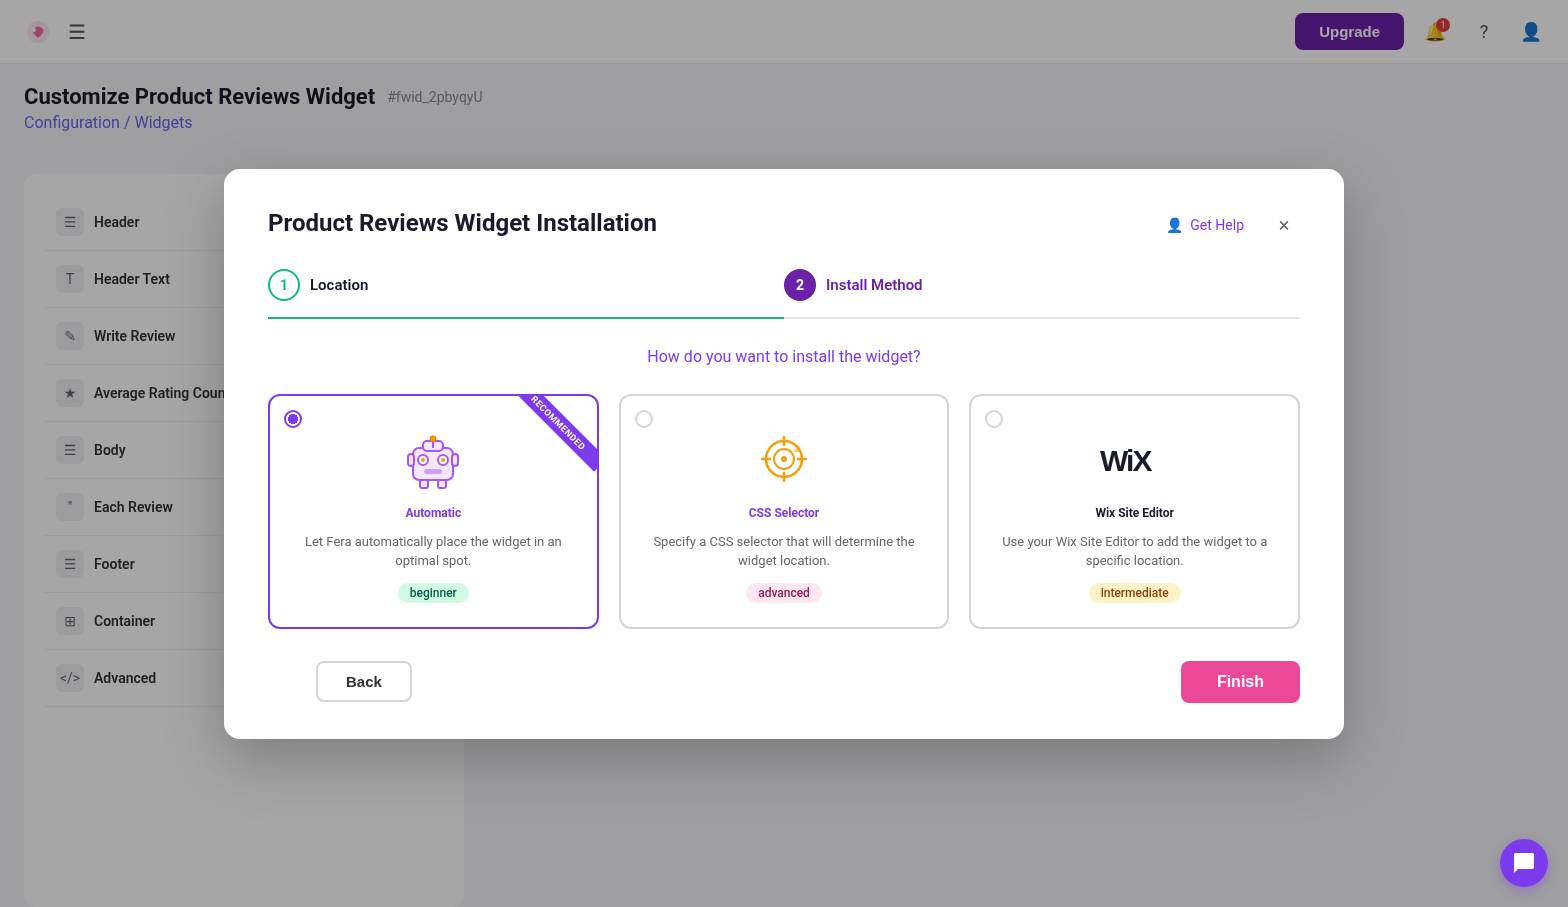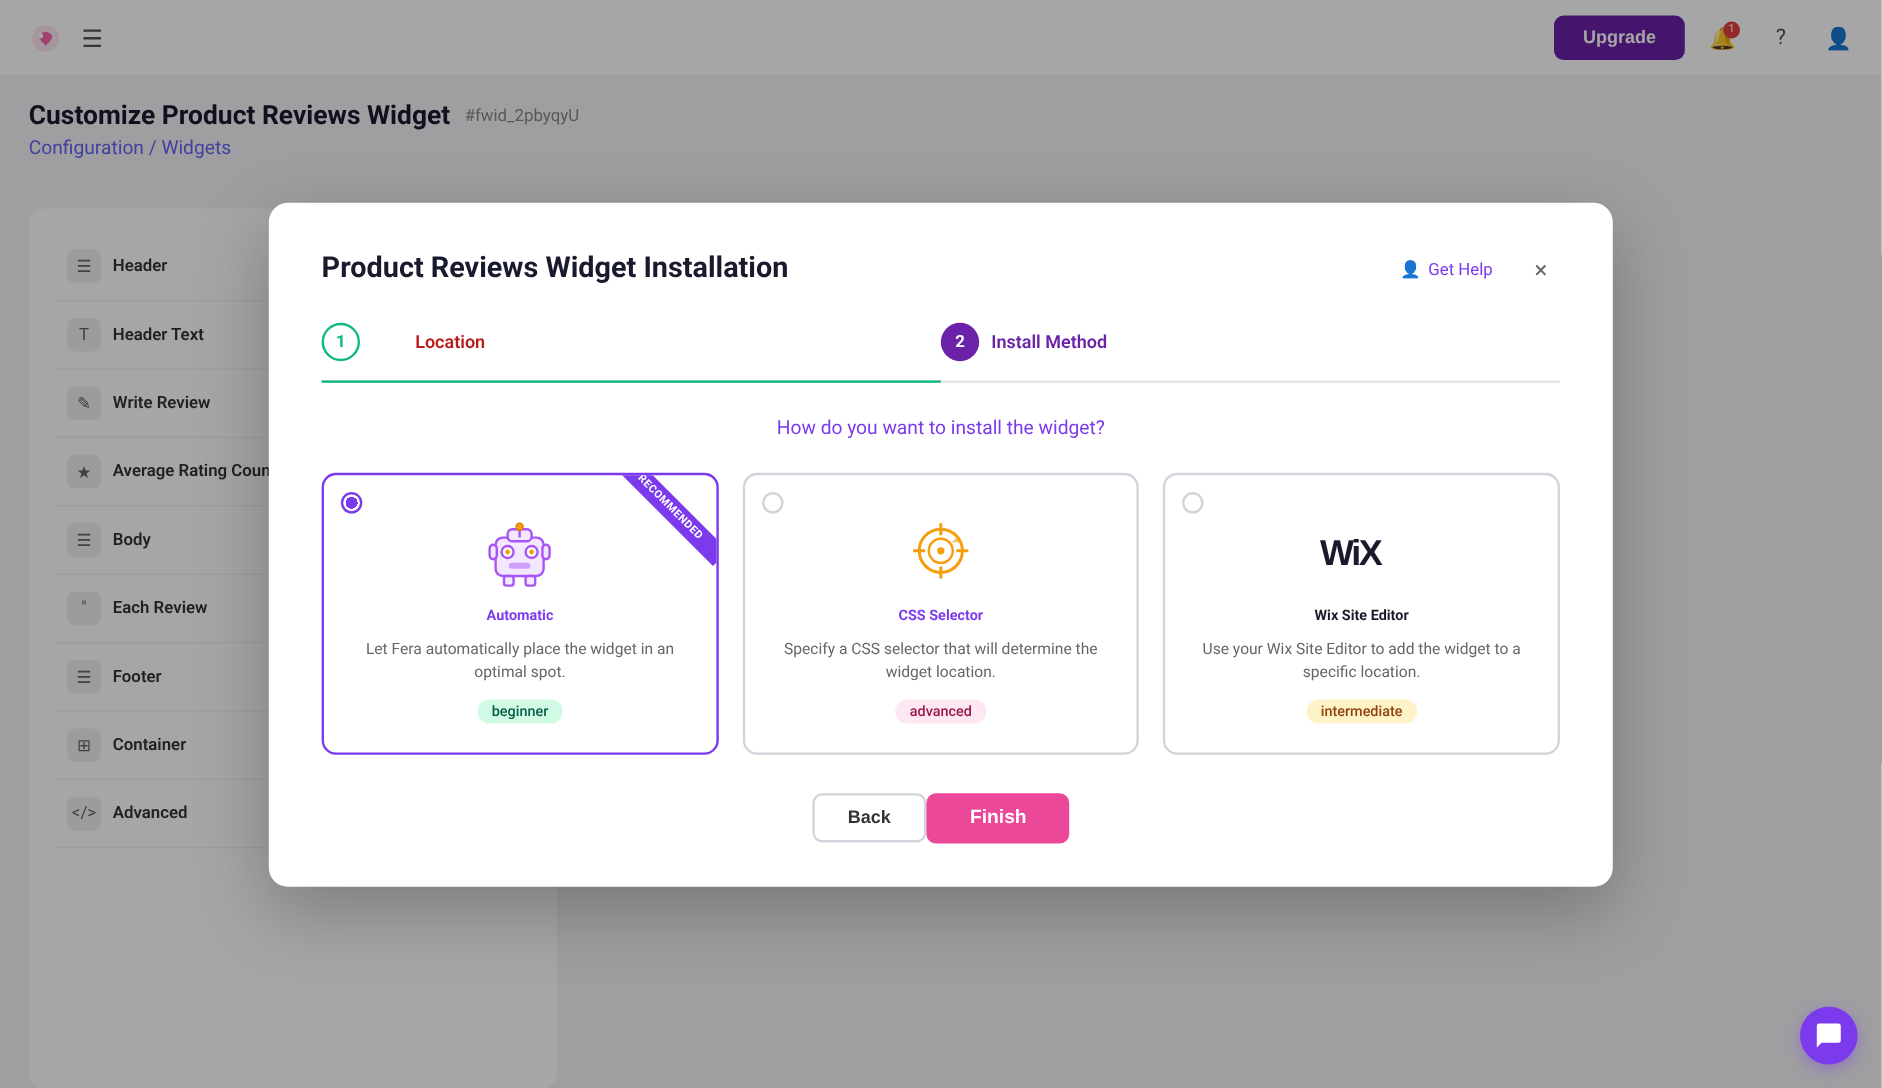--- a/index.html
+++ b/index.html
@@ -170,21 +170,21 @@
       color: #10b981;
       background: #fff;
     }
     .step-circle.active {
       background: #6b21a8;
       color: #fff;
     }
     .step-label {
       font-size: 15px; font-weight: 600;
     }
-    .step-label.completed { color: #b91c1c; margin-left: 36px; }
+    .step-label.completed { color: #0f172a; }
     .step-label.active { color: #6b21a8; }
 
     
     .modal-content {
       padding-top: 28px;
     }
     .install-question {
       text-align: center;
       font-size: 16px; color: #555;
       margin-bottom: 28px;
@@ -261,22 +261,23 @@
 
     
     .install-note {
       text-align: center;
       font-size: 13px; color: #555;
     }
     .install-note span { color: #7c3aed; }
 
     
     .modal-footer {
-      display: flex; align-items: center; justify-content: center;
+      display: flex; align-items: center; justify-content: space-between;
       margin-top: 32px;
+      margin-left: 48px;
     }
     .back-btn {
       padding: 10px 28px;
       border: 2px solid #d1d5db;
       border-radius: 8px;
       background: #fff;
       font-size: 15px; font-weight: 600; color: #333;
       cursor: pointer;
     }
     .finish-btn {

